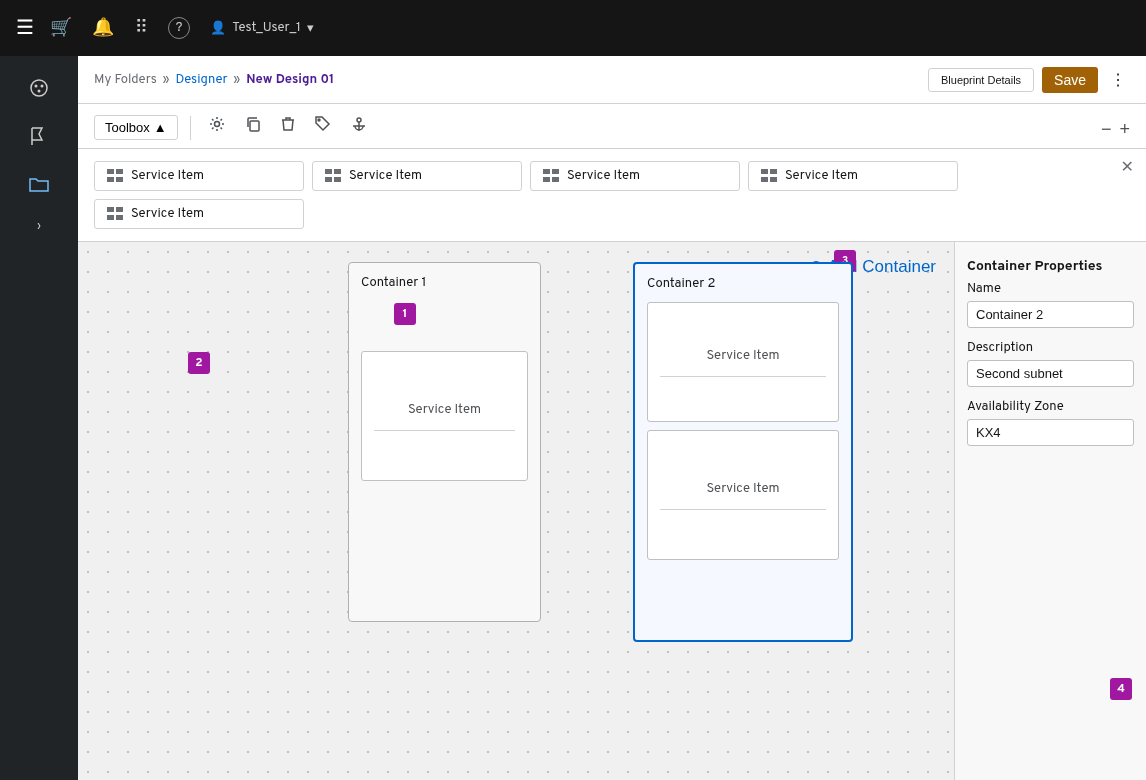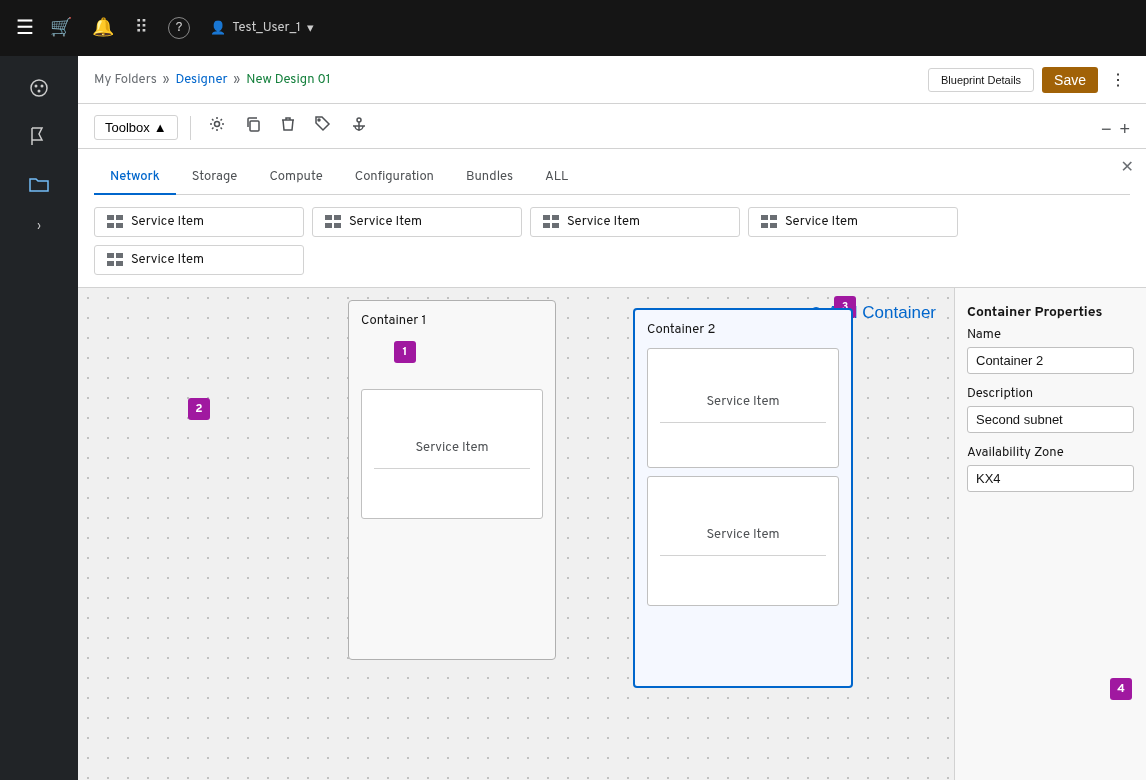--- a/index.html
+++ b/index.html
@@ -53,21 +53,21 @@
       background: #fff;
       padding: 10px 16px;
       display: flex;
       align-items: center;
       justify-content: space-between;
       border-bottom: 1px solid #d2d2d2;
     }
     .breadcrumb { display: flex; align-items: center; gap: 6px; font-size: 13px; color: #6a6e73; }
     .breadcrumb a { color: #0066cc; text-decoration: none; }
     .breadcrumb-sep { color: #6a6e73; }
-    .breadcrumb-current { font-weight: 400; color: #15803d; }
+    .breadcrumb-current { font-weight: 700; color: #4c1d95; }
     .breadcrumb-actions { display: flex; align-items: center; gap: 8px; }
     .btn-outline {
       border: 1px solid #d2d2d2; background: #fff; padding: 5px 12px;
       font-size: 11px; cursor: pointer; border-radius: 3px; color: #151515;
     }
     .btn-primary {
       background: #a16207; color: #fff; border: none;
       padding: 5px 12px; font-size: 14px; cursor: pointer; border-radius: 3px;
     }
     .btn-icon { background: none; border: none; cursor: pointer; color: #151515; font-size: 16px; padding: 4px; }
@@ -287,28 +287,20 @@
           </svg>
       </button>
       <div class="toolbar-right">
         <button class="toolbar-right-btn">−</button>
         <button class="toolbar-right-btn">+</button>
       </div>
     </div>
 
     <div class="toolbox-panel">
       <button class="close-btn">✕</button>
-      <div class="tabs">
-        <div class="tab active">Network</div>
-        <div class="tab">Storage</div>
-        <div class="tab">Compute</div>
-        <div class="tab">Configuration</div>
-        <div class="tab">Bundles</div>
-        <div class="tab">ALL</div>
-      </div>
       <div class="service-items-grid">
         <div class="service-item-card">
           <div class="service-item-grid-icon">
             <span style="height:5px;"></span>
               <span style="height:5px;"></span>
             <span style="height:5px;"></span>
               <span style="height:5px;"></span>
           </div>
           <span>Service Item</span>
         </div>
@@ -355,21 +347,21 @@
 
       <button class="add-container-btn" style="top:14px; right:210px;">
         <span>⊕</span>
         <span>Add Container</span>
       </button>
 
       <div class="badge" style="top:8px; right:290px; font-size:11px;">3</div>
 
       <div class="badge" style="top:110px; left:110px;">2</div>
 
-      <div class="container-box" style="left:270px; top:12px; width:208px; height:360px;">
+      <div class="container-box" style="left:270px; top:20px; width:193px; height:360px;">
         <div class="container-title">Container 1</div>
 
         <div class="badge" style="top:40px; left:45px;">1</div>
 
         <div class="container-service-item" style="margin-top:60px; height:130px;">
           <span>Service Item</span>
           <div class="item-line"></div>
         </div>
       </div>
 

